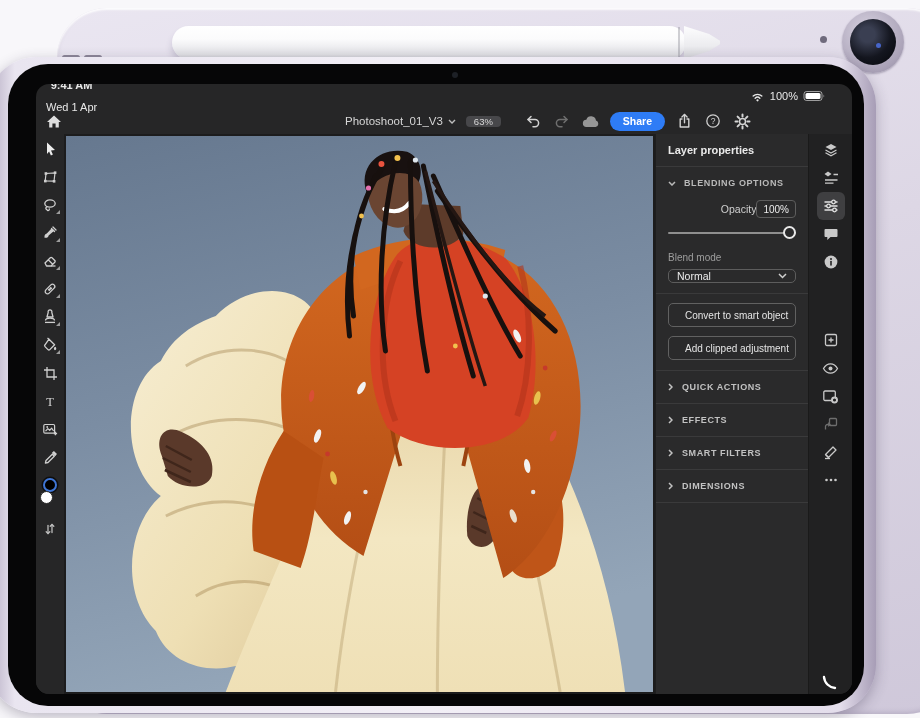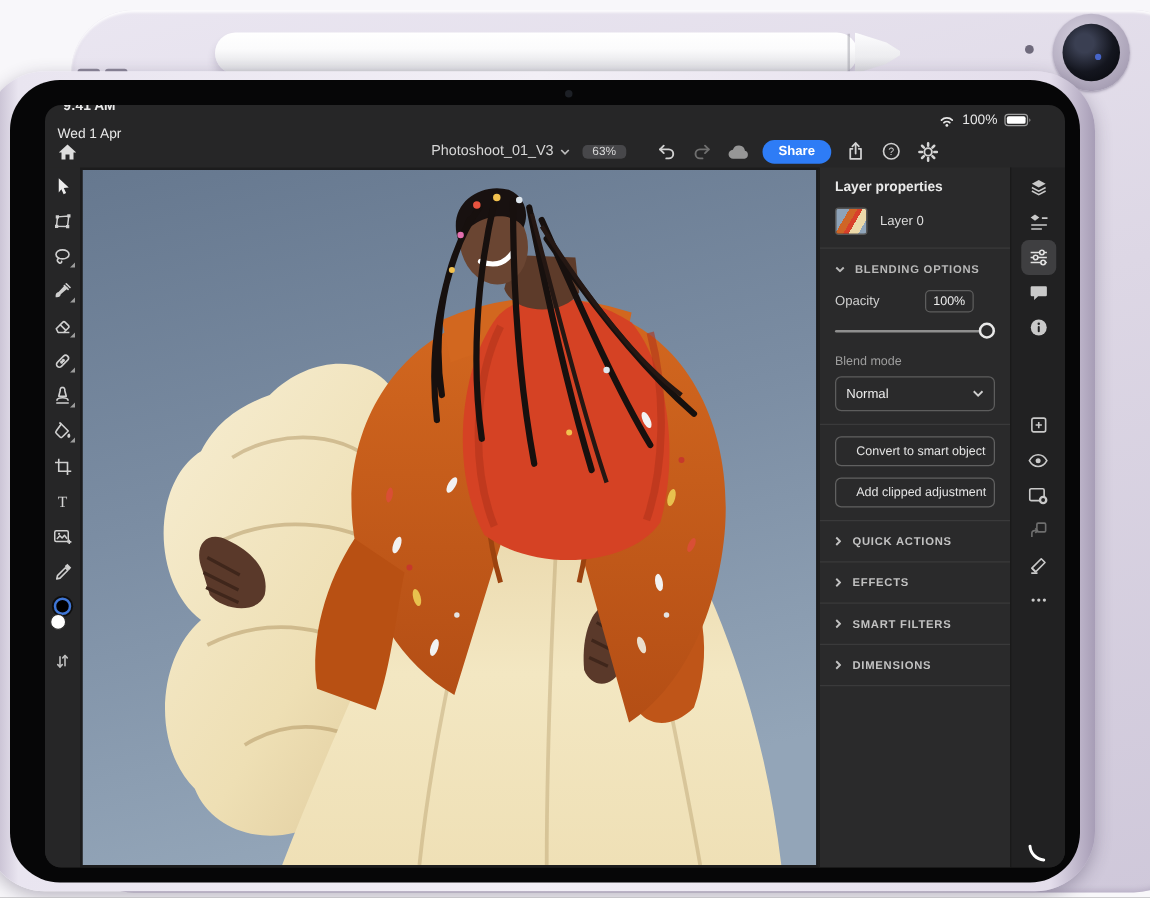--- a/index.html
+++ b/index.html
@@ -81,29 +81,29 @@
   .panel { position:absolute; left:619px; top:50px; width:153px; height:560px; background:#2a2a2b;
     border-left:1px solid #1e1e1e; padding:10px 12px 0 12px; }
   .panel-title { font-size:11px; font-weight:700; color:#eaeaea; }
   .layer-row { display:flex; align-items:center; gap:10px; margin-top:10px; }
   .layer-thumb { width:26px; height:22px; border-radius:3px; border:1px solid #5a5a5a;
     background:linear-gradient(120deg,#8ea3b8 0 30%,#cf6526 30% 48%,#d8402a 48% 60%,#ecd9a9 60% 82%,#90a5ba 82%); }
   .layer-name { font-size:10.5px; color:#dcdcdc; }
   .p-div { height:1px; background:#3a3a3b; margin:10px -12px 0 -12px; }
   .sect-head { display:flex; align-items:center; gap:8px; margin-top:11px; font-size:9px;
     letter-spacing:.6px; color:#b9b9b9; font-weight:700; }
-  .row-between { display:flex; align-items:center; justify-content:flex-start; margin-top:12px;gap:36px; }
+  .row-between { display:flex; align-items:center; justify-content:flex-end; margin-top:12px; }
   .lbl { font-size:10.5px; color:#cfcfcf; }
   .lbl-dim { font-size:10px; color:#9e9e9e; }
   .val-box { border:1px solid #5d5d5d; border-radius:4px; padding:2.5px 6px; font-size:10px; color:#ececec; }
   .slider { position:relative; height:14px; margin-top:8px; }
   .slider-track { position:absolute; left:0; right:0; top:6px; height:2px; background:#8f8f8f; border-radius:1px; }
   .slider-handle { position:absolute; right:0; top:0; width:13px; height:13px; border-radius:50%;
     background:#2a2a2b; border:2px solid #e8e8e8; }
-  .select { margin-top:6px; height:28px; border:1px solid #5d5d5d; border-radius:5px; display:flex;
+  .select { margin-top:6px; height:14px; border:1px solid #5d5d5d; border-radius:5px; display:flex;
     align-items:center; justify-content:space-between; padding:0 8px; }
   .select-val { font-size:10.5px; color:#ececec; }
   .pbtn { margin-top:9px; height:24px; border:1px solid #616161; border-radius:5px; display:flex;
     align-items:center; gap:8px; padding:0 8px; background:transparent; width:100%; }
   .pbtn-label { font-size:10px; color:#e4e4e4; white-space:nowrap; }
   .collapse-row { display:flex; align-items:center; gap:9px; padding:11px 0; }
   .collapse-label { font-size:9px; letter-spacing:.6px; color:#c2c2c2; font-weight:700; }
 
   
   .rail { position:absolute; left:772px; top:50px; width:44px; height:560px; background:#212122;
@@ -421,24 +421,20 @@
             <circle cx="480" cy="232" r="2.4" fill="#c6392b"></circle>
           <circle cx="300" cy="356" r="2.2" fill="#e4e4e4"></circle>
             <circle cx="468" cy="356" r="2.2" fill="#e4e4e4"></circle>
         </g>
       </svg>
     </div>
 
     <div class="panel">
       <div class="panel-title">Layer properties</div>
 
-      <div class="layer-row">
-        <div class="layer-thumb"></div>
-        <div class="layer-name">Layer 0</div>
-      </div>
 
       <div class="p-div"></div>
 
       <div class="sect-head">
         <svg width="8" height="5" viewBox="0 0 8 5" fill="none" stroke="#b9b9b9" stroke-width="1.5">
             <path d="M1 1l3 3 3-3"></path>
           </svg>
         <span>BLENDING OPTIONS</span>
       </div>
 

